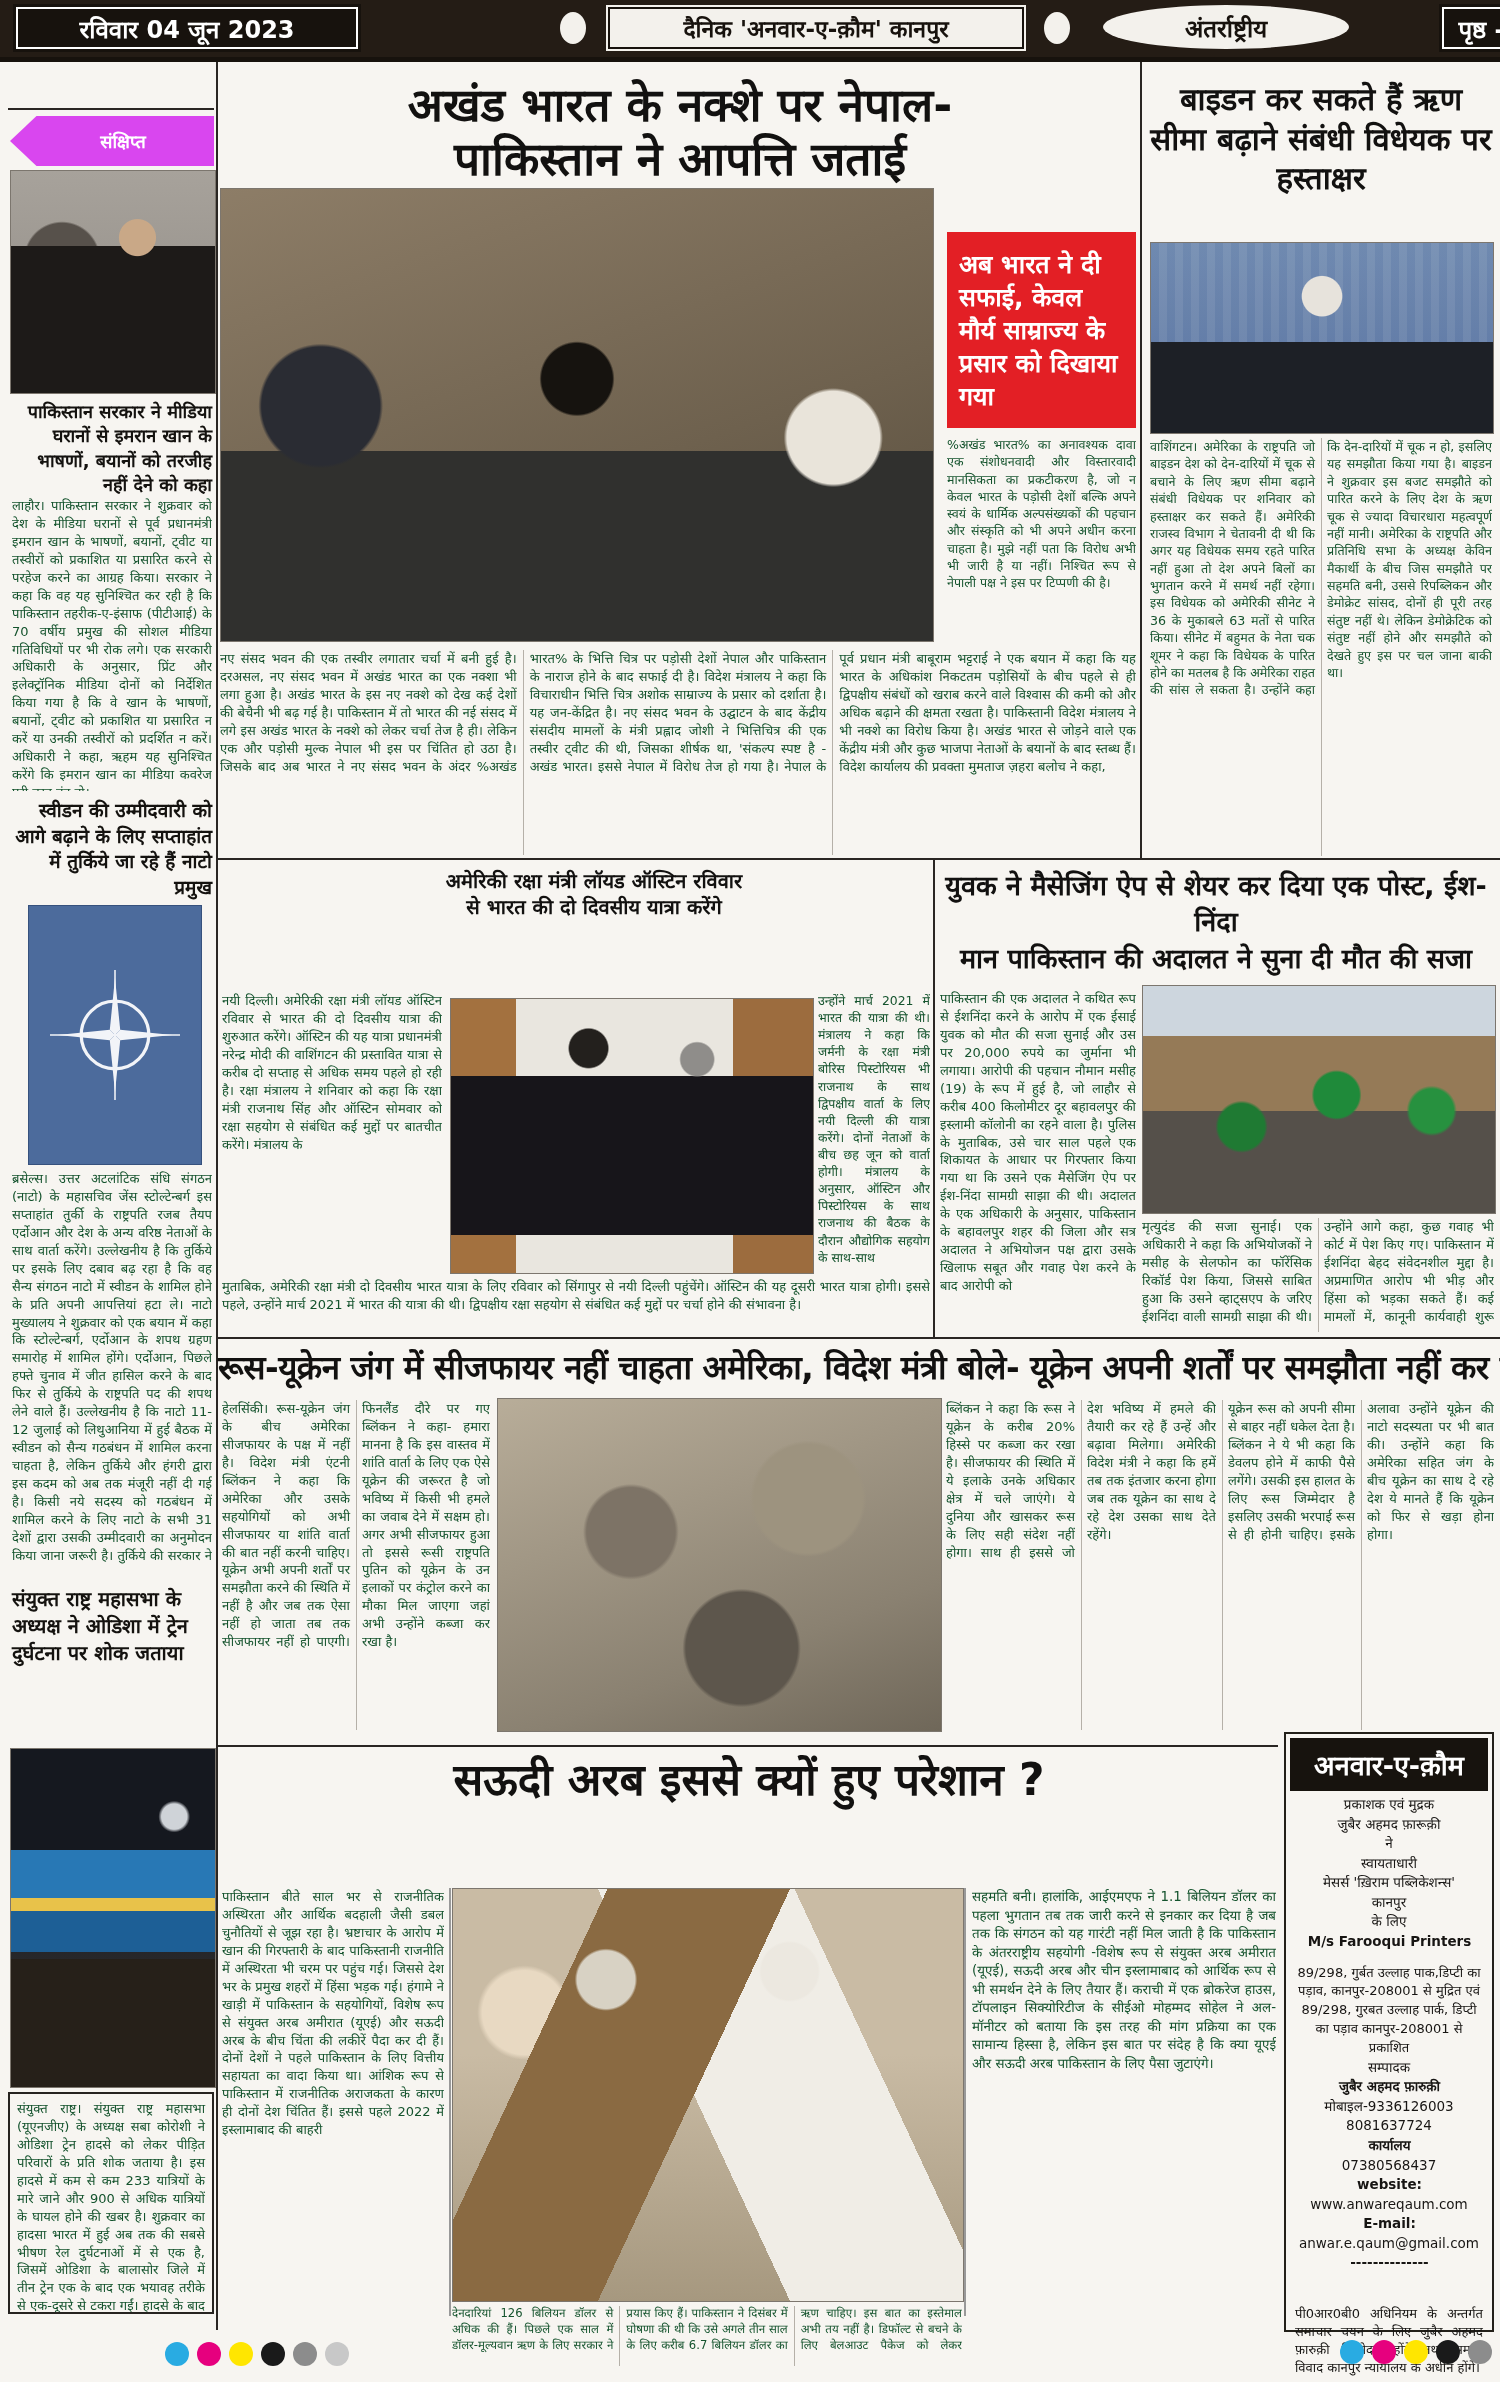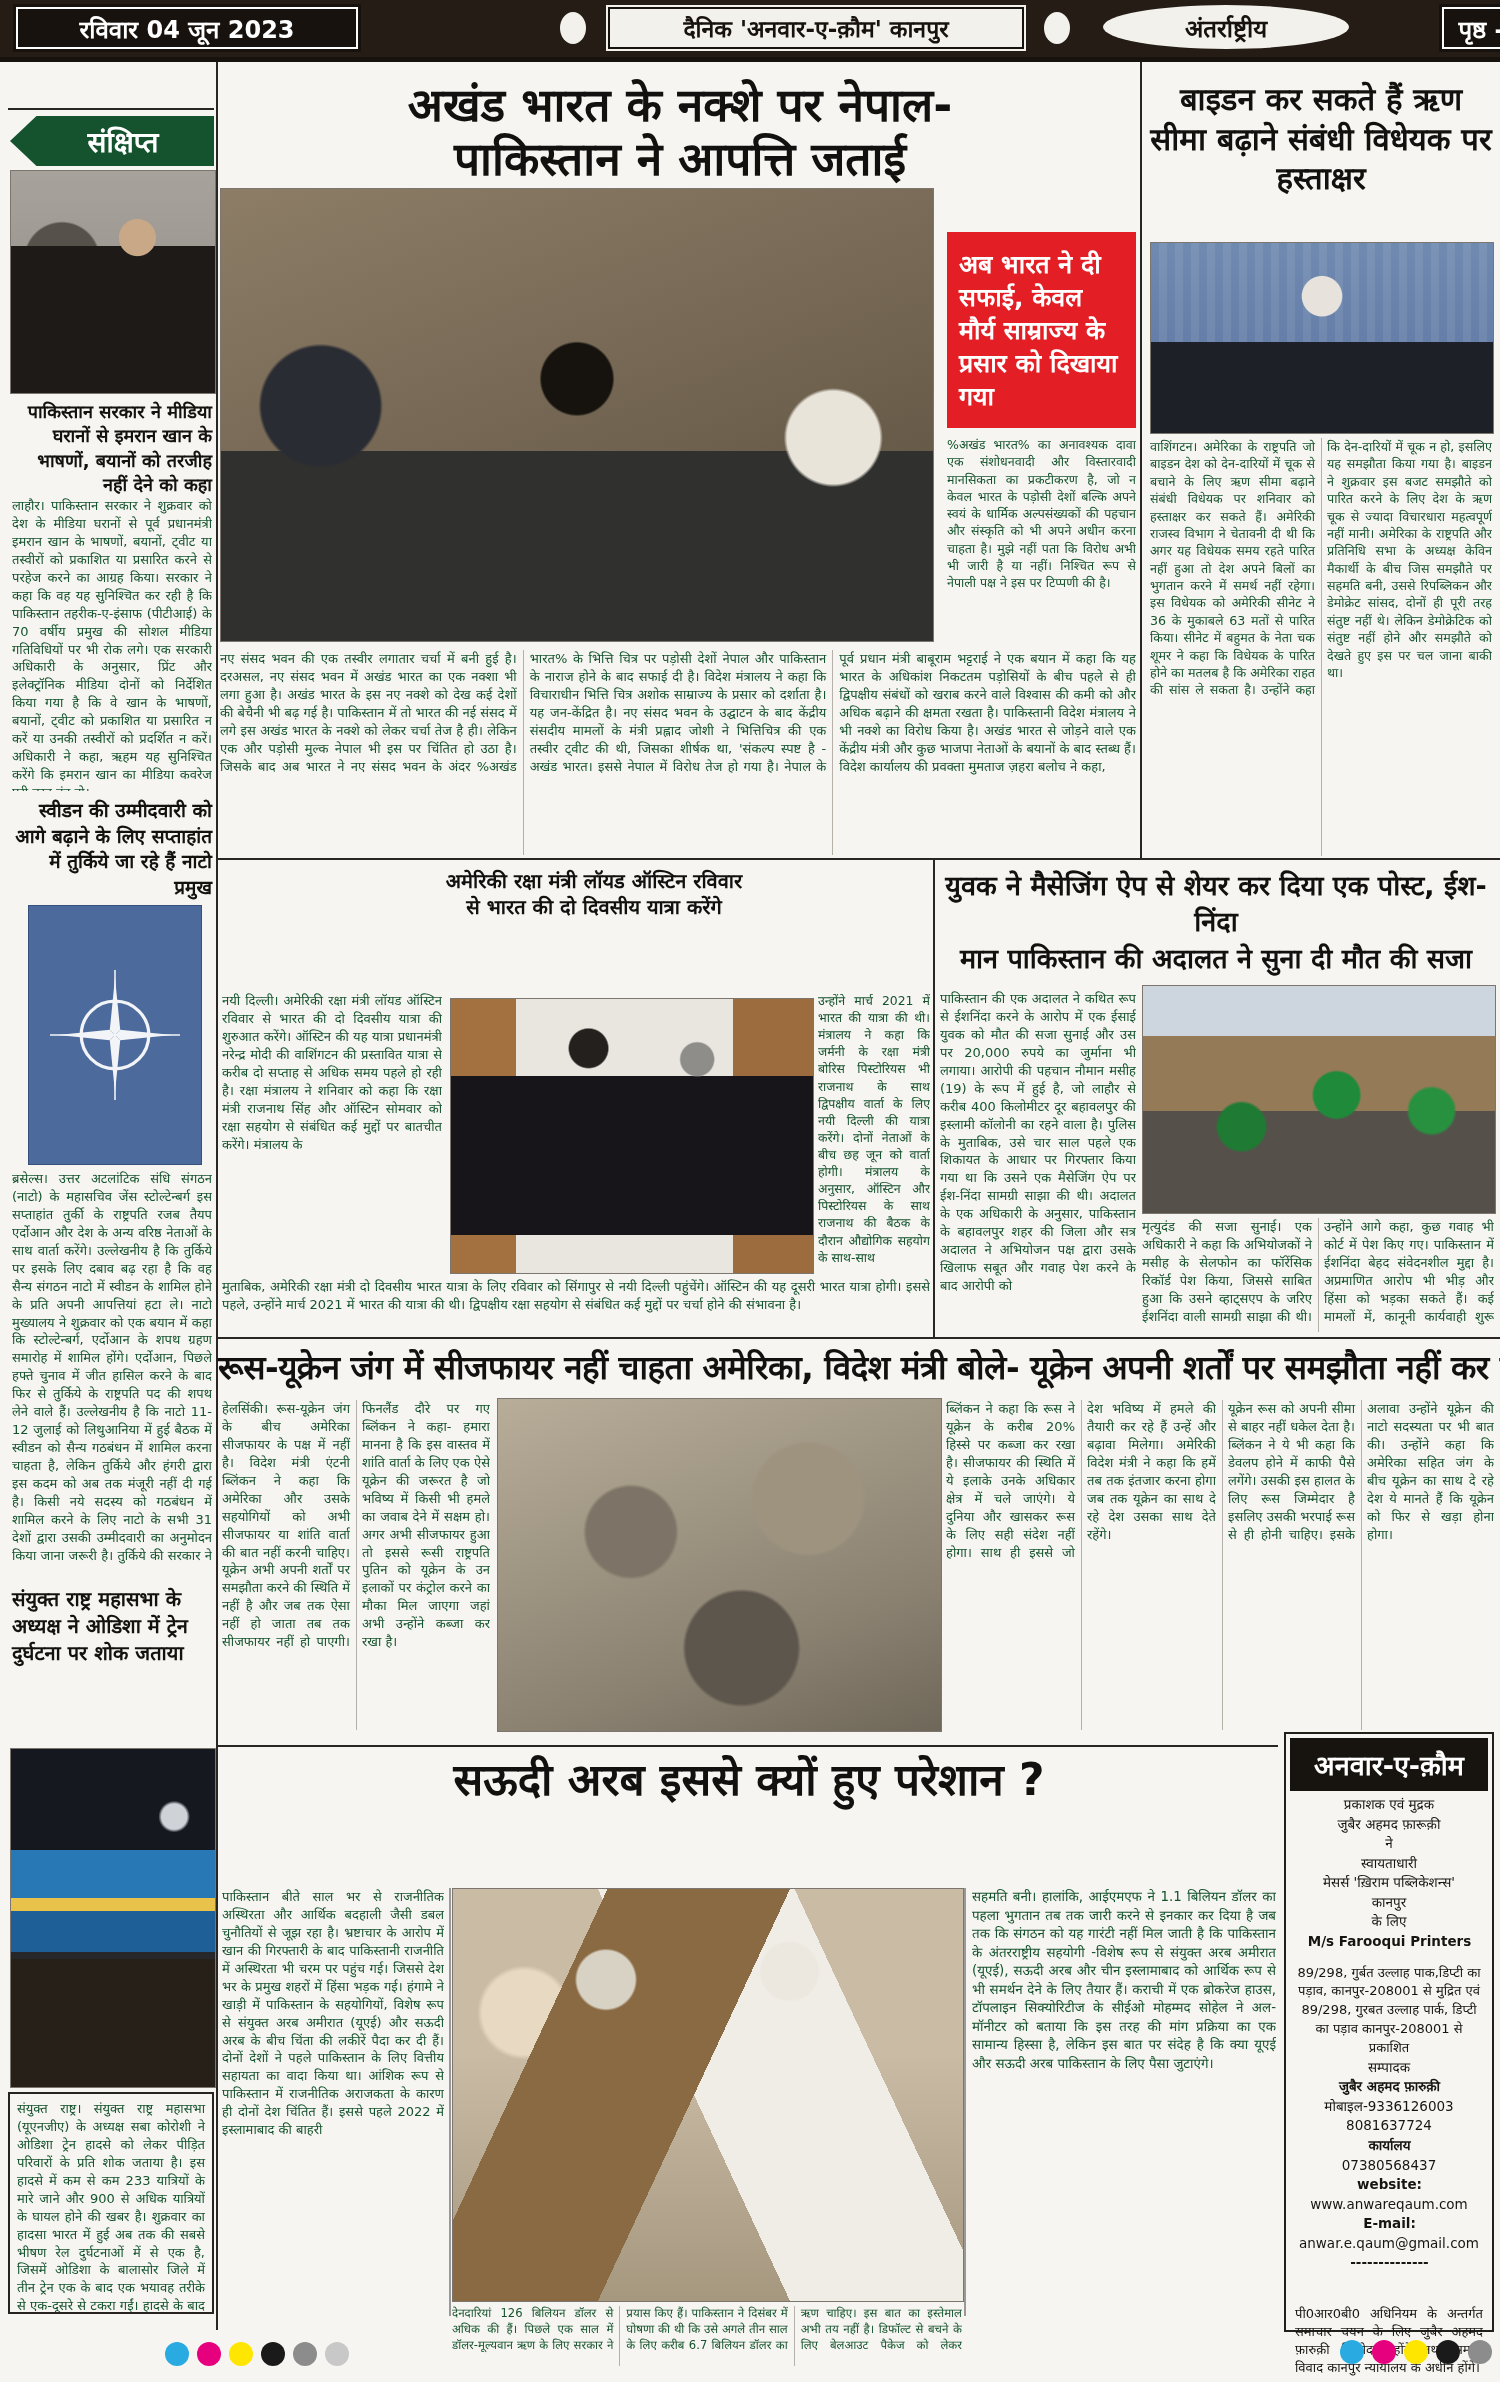--- a/index.html
+++ b/index.html
@@ -18,24 +18,24 @@
   
   .vrule{background:#2a2623;width:2px;}
   .hrule{background:#2a2623;height:2px;}
   
   .headline{font-weight:800;color:#121110;text-align:center;}
   .bodytext{font-size:13px;line-height:1.38;text-align:justify;color:#14532d;overflow:hidden;}
   .cols2{column-count:2;column-gap:12px;column-rule:1px solid #b5b0a8;}
   .cols3{column-count:3;column-gap:13px;column-rule:1px solid #b5b0a8;}
   .photo{border:1px solid #7c766e;}
   
-  #sn-banner{left:10px;top:116px;width:204px;height:50px;background:#14532d;
+  #sn-banner{left:10px;top:116px;width:204px;height:50px;background:#d946ef;
              clip-path:polygon(0 50%,13% 0,100% 0,100% 100%,13% 100%);
              display:flex;align-items:center;justify-content:center;padding-left:22px;box-sizing:border-box;
-             color:#fff;font-weight:800;font-size:28px;}
+             color:#fff;font-weight:800;font-size:18px;}
   .side-head{font-weight:800;font-size:18px;line-height:1.35;text-align:right;color:#14120f;}
   #ph-imran{left:10px;top:170px;width:204px;height:222px;
      background:radial-gradient(circle at 62% 30%,#c9a887 0 9%,transparent 9.5%),
                 linear-gradient(180deg,transparent 0 34%,#1d1a18 34% 100%),
                 radial-gradient(circle at 25% 40%,#57514b 0 18%,transparent 19%),
                 linear-gradient(180deg,#a7a29b,#8f8a84);}
   #ph-nato{left:28px;top:905px;width:172px;height:258px;background:#4c6b9c;border:1px solid #36517d;
            display:flex;align-items:center;justify-content:center;}
   #ph-train{left:10px;top:1748px;width:204px;height:338px;
      background:radial-gradient(circle at 80% 20%,#cfd3d8 0 4%,transparent 5%),

